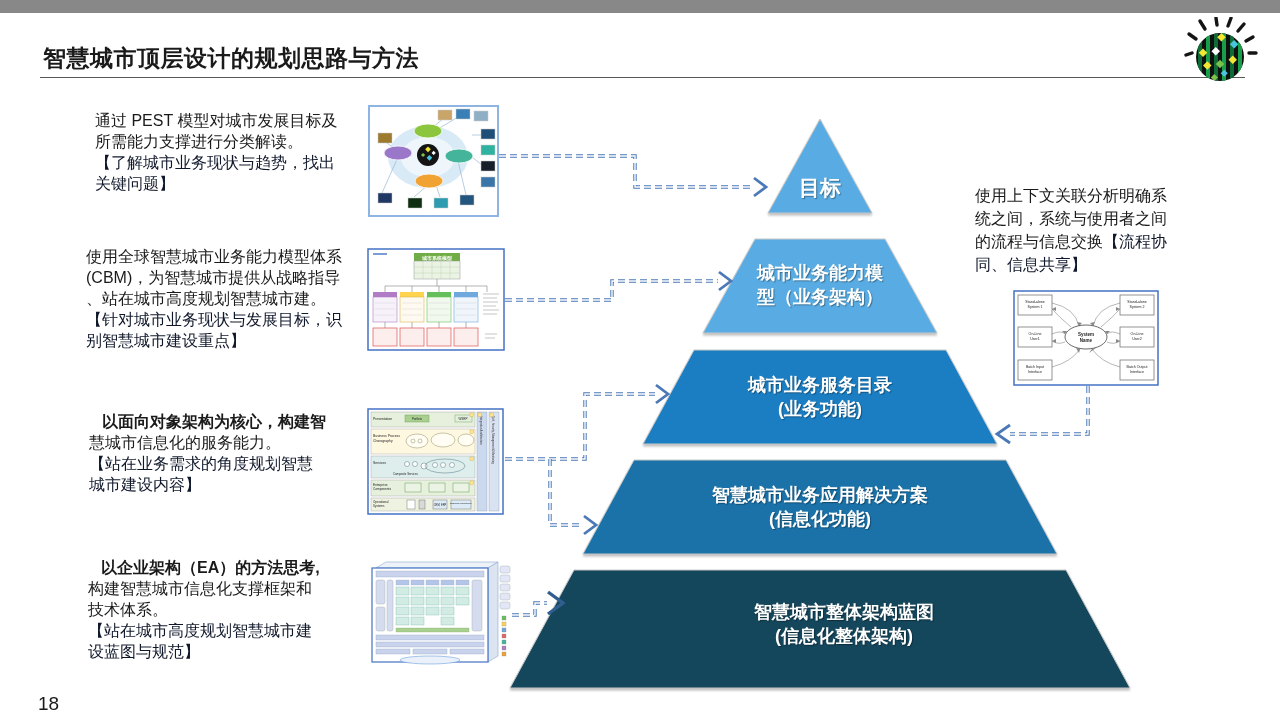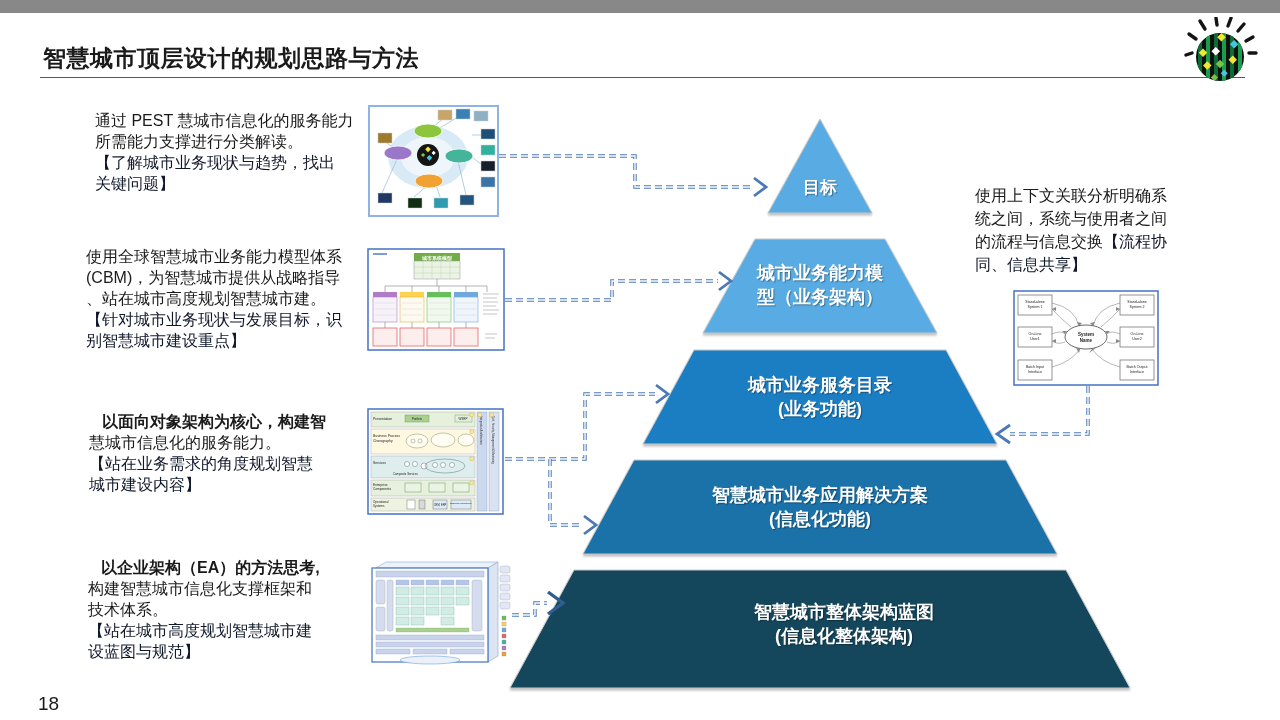--- a/index.html
+++ b/index.html
@@ -10,21 +10,21 @@
   #page-num{position:absolute;left:38px;top:680px;font-size:19px;color:#1a1a1a;}
   .note{position:absolute;}
   .nl{white-space:pre;font-size:16px;line-height:21px;color:#1a1a1a;}
   .nl .black{color:#1a1a1a;}
   .red,.nl .red{color:#0f172a;}
   .ind{padding-left:13px;font-weight:bold;}
   .rnl{line-height:23px;}
   .pyr-label{position:absolute;text-align:center;color:#ffffff;font-weight:bold;
              text-shadow:1px 1px 1px rgba(0,0,0,.35);}
   .pl-line{line-height:24px;font-size:18px;}
-  .pl-small{font-size:17px;line-height:21px;text-align:center;}
+  .pl-small{font-size:21px;line-height:21px;text-align:center;}
   svg{display:block;}
   .abs{position:absolute;}
   .shape{filter:drop-shadow(0 2px 1px rgba(110,110,110,.45));}
 </style>
 </head>
 <body>
 
 <div id="slide">
 
   <div id="title">智慧城市顶层设计的规划思路与方法</div>
@@ -93,21 +93,21 @@
   <div class="pyr-label" style="left:600px;top:470px;width:440px">
     <div class="pl-line">智慧城市业务应用解决方案</div>
     <div class="pl-line">(信息化功能)</div>
   </div>
   <div class="pyr-label" style="left:584px;top:587px;width:520px">
     <div class="pl-line">智慧城市整体架构蓝图</div>
     <div class="pl-line">(信息化整体架构)</div>
   </div>
 
   <div class="note" style="left:95px;top:97px">
-    <div class="nl">通过 PEST 慧城市信息化的服务能力</div>
+    <div class="nl">通过 PEST 模型对城市发展目标及</div>
     <div class="nl">所需能力支撑进行分类解读。</div>
     <div class="nl red">【了解城市业务现状与趋势，找出</div>
     <div class="nl red">关键问题】</div>
   </div>
 
   <div class="note" style="left:86px;top:233px">
     <div class="nl">使用全球智慧城市业务能力模型体系</div>
     <div class="nl">(CBM)，为智慧城市提供从战略指导</div>
     <div class="nl">、站在城市高度规划智慧城市建。</div>
     <div class="nl red">【针对城市业务现状与发展目标，识</div>

